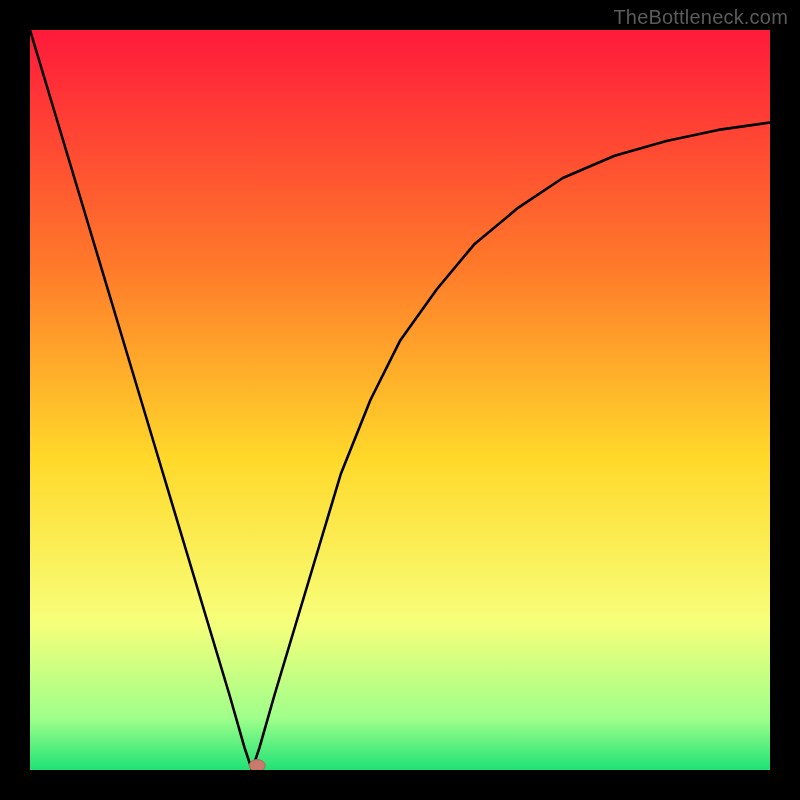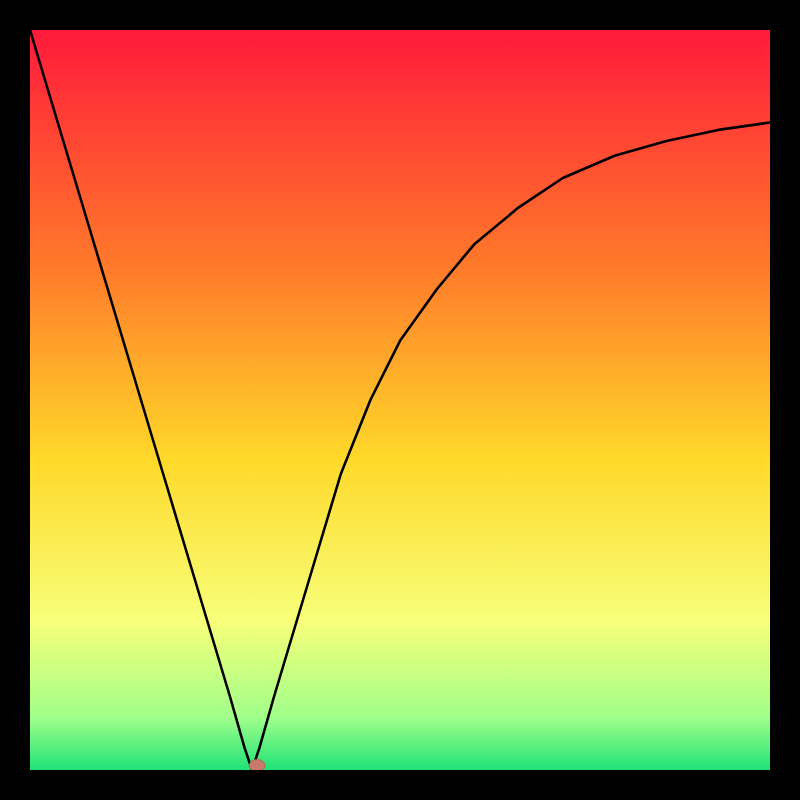--- a/index.html
+++ b/index.html
@@ -32,20 +32,21 @@
     font-size: 20px;
     font-weight: 400;
     letter-spacing: 0.2px;
     user-select: none;
   }
 </style>
 </head>
 <body>
 
 <div class="frame">
+  <div class="watermark">TheBottleneck.com</div>
   <svg class="plot" viewBox="0 0 740 740" preserveAspectRatio="none">
     <defs>
       <linearGradient id="bg-grad" x1="0" y1="0" x2="0" y2="1">
         <stop offset="0%" stop-color="#ff1a3b"></stop>
         <stop offset="32%" stop-color="#ff7a2a"></stop>
         <stop offset="58%" stop-color="#ffd92a"></stop>
         <stop offset="80%" stop-color="#f7ff7a"></stop>
         <stop offset="93%" stop-color="#9fff8a"></stop>
         <stop offset="100%" stop-color="#1fe276"></stop>
       </linearGradient>

